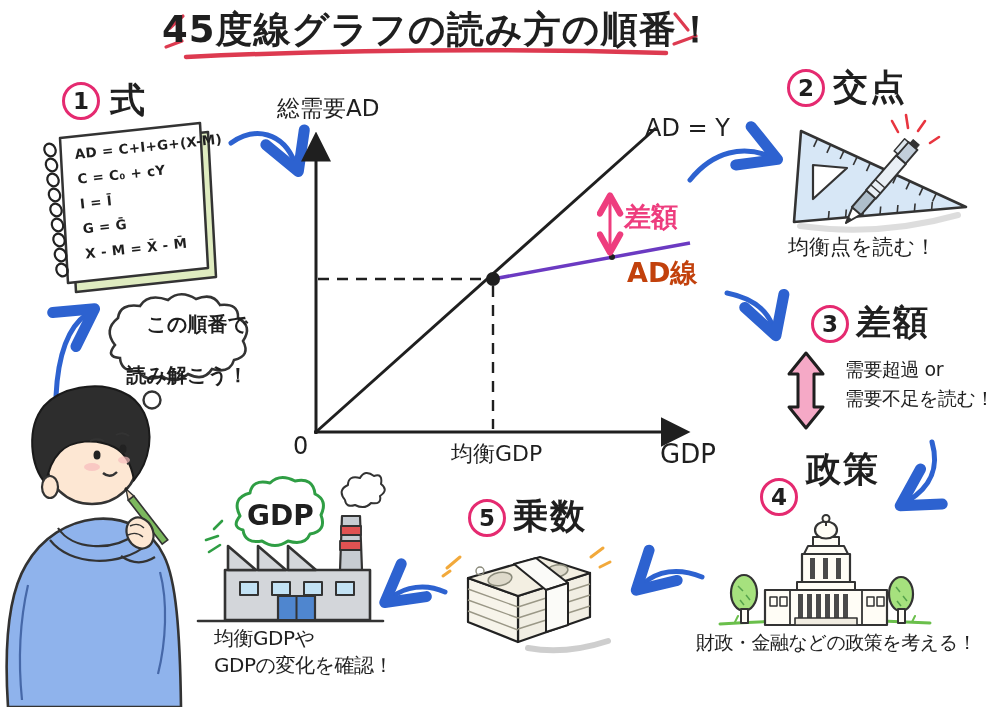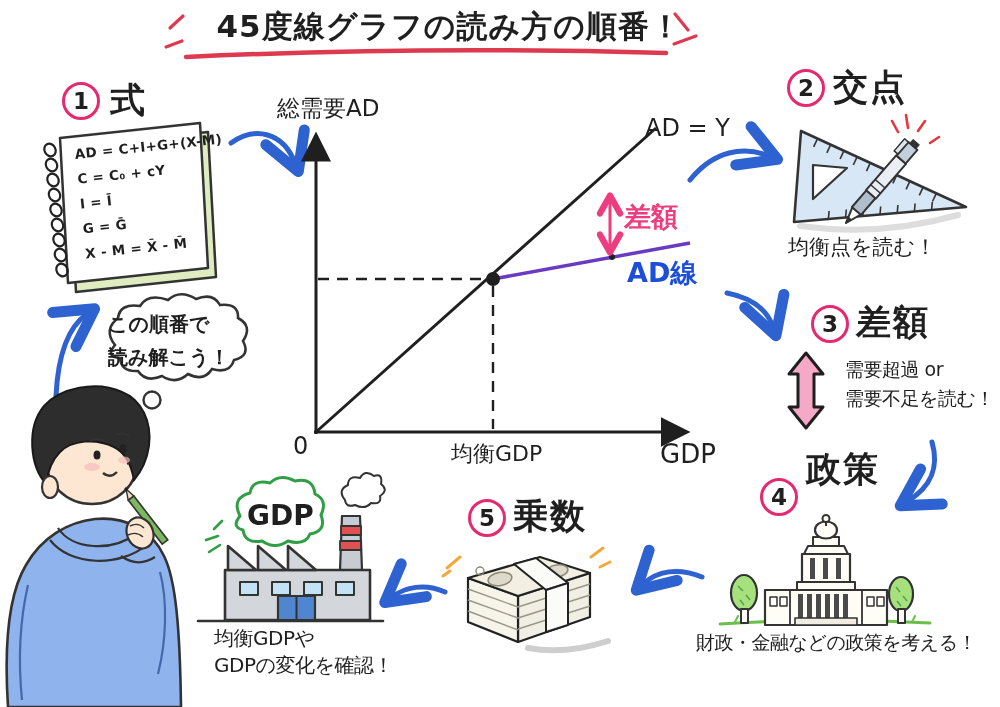--- a/index.html
+++ b/index.html
@@ -1,31 +1,31 @@
 <!DOCTYPE html>
 <html><head>
 <meta charset="utf-8">
 <style>
   *{margin:0;padding:0;box-sizing:border-box}
   html,body{background:#ffffff}
   body{font-family:"DejaVu Sans","Liberation Sans",sans-serif;color:#1f1f1f}
   #canvas{position:relative;width:1000px;height:707px;background:#fff;overflow:hidden}
   #art{position:absolute;left:0;top:0}
   .t{position:absolute;white-space:nowrap;line-height:1.2;color:#1f1f1f}
-  .title{font-size:31px;font-weight:600;letter-spacing:1px;text-align:right}
+  .title{font-size:37px;font-weight:600;letter-spacing:1px;text-align:right}
   .badge{position:absolute;width:38px;height:38px;border:3px solid #e52a70;border-radius:50%;
          display:flex;align-items:center;justify-content:center;font-size:23px;font-weight:600;background:#fff0}
   .step-label{font-size:35px;font-weight:600;letter-spacing:2px}
   .cap{font-size:19px;font-weight:400;letter-spacing:-0.5px}
   .cap2{font-size:21px;font-weight:500}
   .gtxt{font-size:23px;font-weight:500}
   .eq{font-size:13.5px;font-weight:600;margin-bottom:9px;letter-spacing:0.3px}
-  .bubble-line{font-size:20px;font-weight:600;text-align:left}
+  .bubble-line{font-size:20px;font-weight:600;text-align:right}
   .pink{color:#ee3d7e}
-  .purple{color:#1d4ed8}
+  .purple{color:#c2410c}
 </style>
 </head>
 <body>
 
 <div id="canvas">
 
 <svg id="art" width="1000" height="707" viewBox="0 0 1000 707">
   <defs>
     <marker id="mB" viewBox="0 0 12 12" refX="8" refY="6" markerWidth="11" markerHeight="11" orient="auto">
       <path d="M2,1.5 L10,6 L2,10.5" fill="none" stroke="#2d62d0" stroke-width="2.4" stroke-linecap="round" stroke-linejoin="round"></path>
@@ -317,16 +317,16 @@
       <span>5</span>
     </div>
 <div class="t step-label" style="left:513px;top:495px">乗数</div>
 
 <div class="t" style="left:247px;top:499px;font-size:28px;font-weight:600">GDP</div>
 <div class="t cap" style="left:214px;top:626px;font-size:20px">均衡GDPや</div>
 <div class="t cap" style="left:214px;top:653px;font-size:20px">GDPの変化を確認！</div>
 
 <div style="position:absolute;left:108px;top:311px;width:140px">
   <div class="bubble-line">この順番で</div>
-  <div class="bubble-line" style="margin-top:6px">読み解こう！</div>
+  <div class="bubble-line" style="margin-top:24px">読み解こう！</div>
 </div>
 
 </div>
 
 </body></html>

